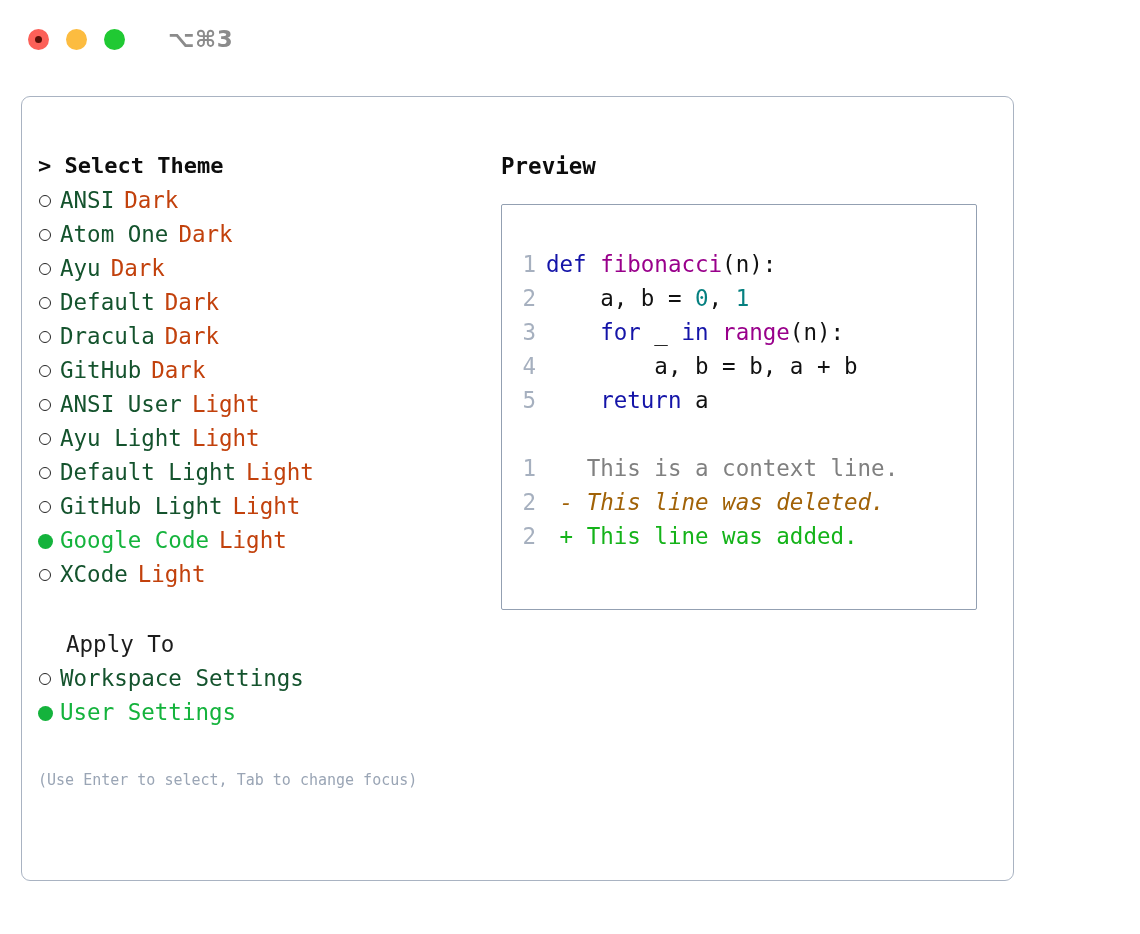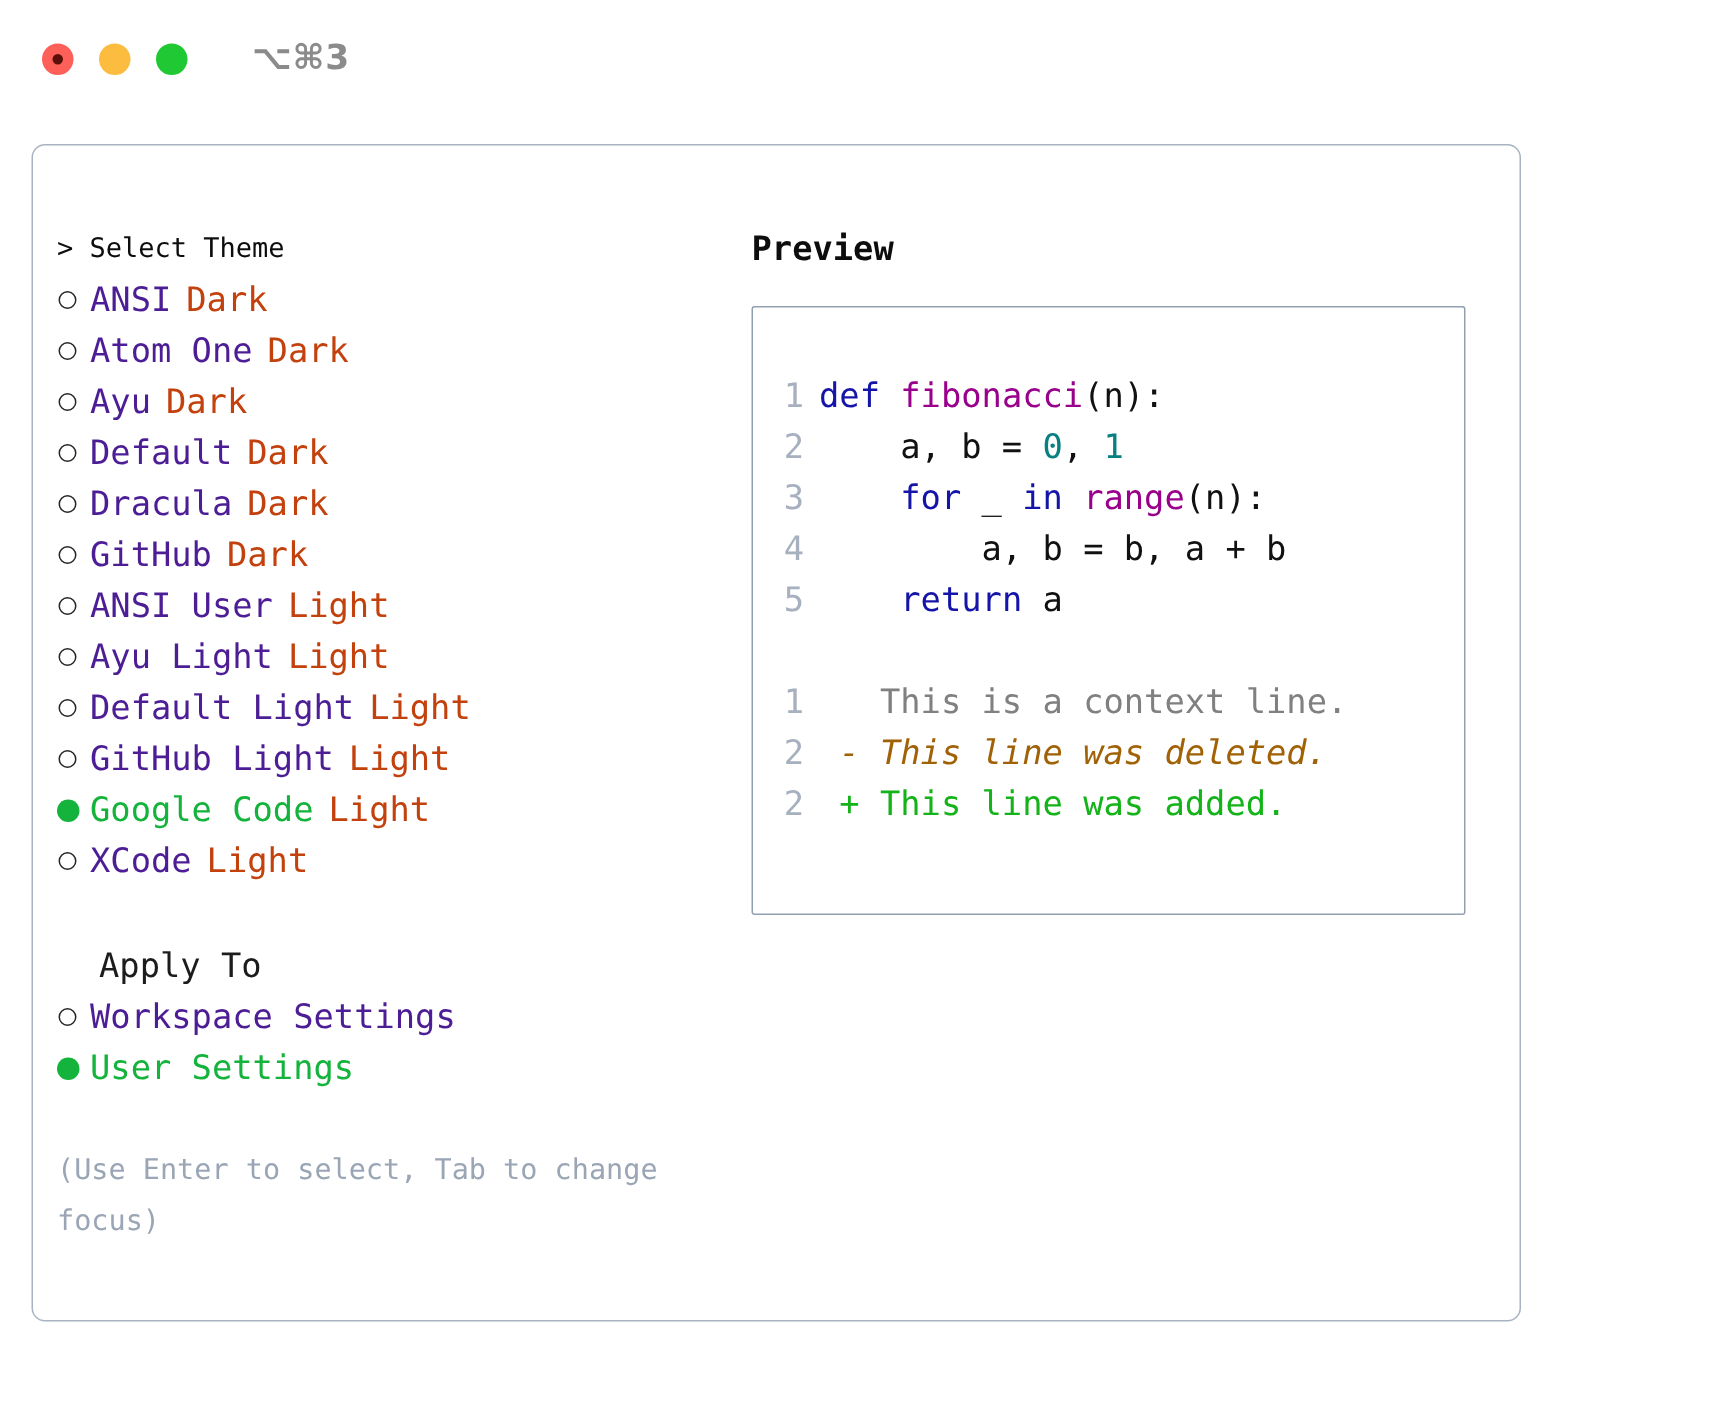--- a/index.html
+++ b/index.html
@@ -88,22 +88,22 @@
 
   
   .left-col {
     position: absolute;
     left: 16px;
     top: 52px;
     width: 460px;
   }
 
   .section-title {
-    font-size: 18px;
-    font-weight: normal;
+    font-size: 22px;
+    font-weight: bold;
     color: #0d0d0d;
     line-height: 34px;
     white-space: pre;
   }
   .section-title .prompt { color: #0d0d0d; }
 
   .opt-list { margin: 0; padding: 0; }
 
   .opt-row {
     display: flex;
@@ -133,41 +133,41 @@
   }
   .marker .dot {
     position: absolute;
     left: 0px;
     top: -14px;
     width: 15px;
     height: 15px;
     border-radius: 50%;
     background: #14b33c;
   }
-  .opt-name { color: #4c1d95; }
+  .opt-name { color: #14532d; }
   .opt-row.selected .opt-name { color: #14b33c; }
   .opt-cat {
     color: #c2410c;
     padding-left: 10px;
   }
 
   .subsection {
     margin-top: 36px;
   }
   .subsection-title {
     font-size: 22.5px;
     color: #1c1c1c;
     line-height: 34px;
     padding-left: 28px;
     white-space: pre;
   }
 
   .hint {
     margin-top: 34px;
-    font-size: 19px;
+    font-size: 15px;
     color: #9aa5b5;
     line-height: 34px;
     width: 410px;
   }
 
   
   .right-col {
     position: absolute;
     left: 479px;
     top: 52px;

